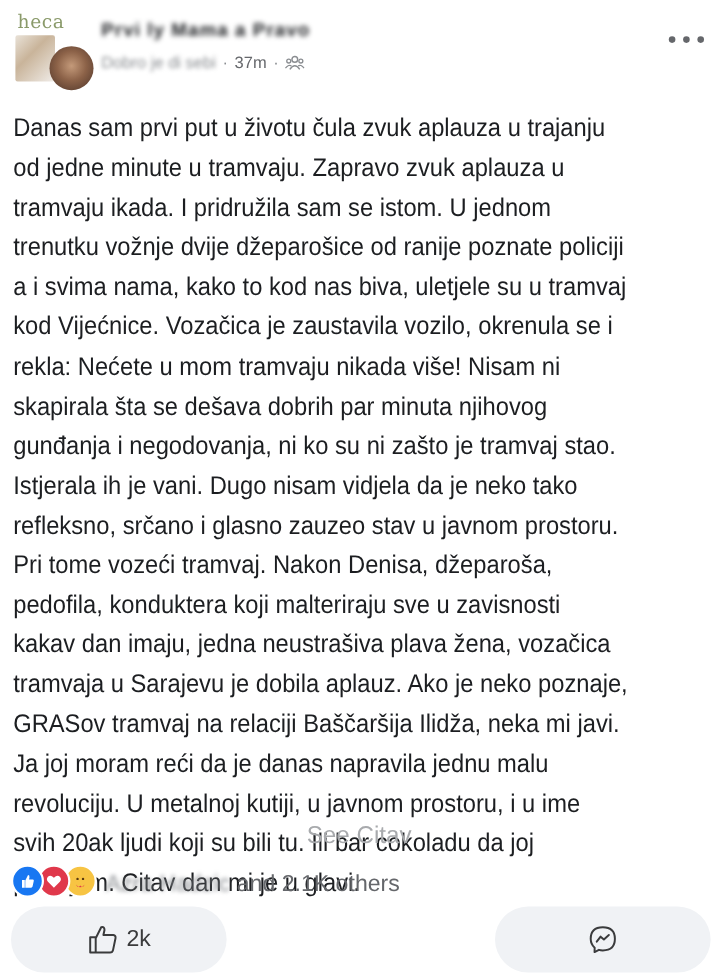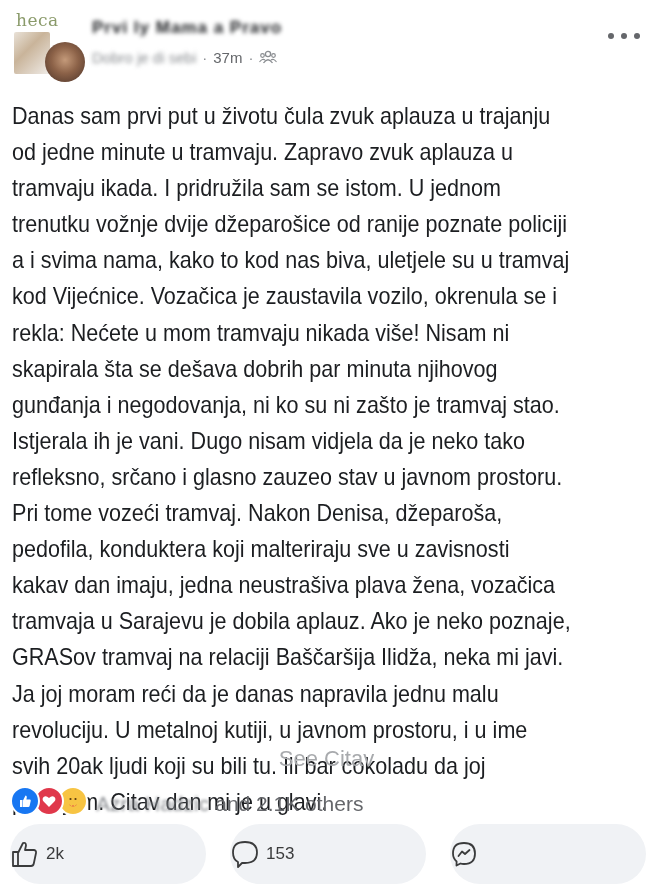--- a/index.html
+++ b/index.html
@@ -20,21 +20,21 @@
   .post-body .line { white-space:nowrap; display:block; }
   .see-less { position:absolute; left:0; top:746px; width:653px; text-align:center; font-size:22px; color:#a8aaad; cursor:pointer; }
   .reactions { position:absolute; left:10px; top:786px; height:30px; display:flex; align-items:flex-end; }
   .react-icon { width:26px; height:26px; border-radius:50%; border:2px solid #fff; margin-right:-6px; position:relative; display:flex; align-items:center; justify-content:center; }
   .react-like { background:#1877f2; z-index:3; }
   .react-love { background:#e0384b; z-index:2; }
   .react-care { background:#f7c443; z-index:1; }
   .reactors-names { margin-left:14px; font-size:21px; filter:blur(1.8px); color:#8a8d91; }
   .reactors-rest { margin-left:6px; font-size:21px; color:#65676b; }
   .action-bar { position:absolute; left:10px; top:824px; width:636px; height:62px; display:flex; justify-content:space-between; }
-  .action-btn { width:196px; height:60px; background:#f0f2f5; border-radius:30px; display:flex; align-items:center; gap:6px; font-size:17px; color:#3a3b3c; cursor:pointer; }
+  .action-btn { width:196px; height:60px; background:#f0f2f5; border-radius:30px; display:flex; align-items:center; justify-content:center; gap:6px; font-size:21px; color:#3a3b3c; cursor:pointer; }
   .action-btn svg { display:block; }
 </style>
 </head>
 <body>
 
 <div class="header">
   <div class="page-logo">
     <span class="logo-text">heca</span>
     <div class="thumb"></div>
   </div>
@@ -111,24 +111,18 @@
 </div>
 
 <div class="action-bar">
   <div class="action-btn">
     <svg width="30" height="28" viewBox="0 0 30 28">
         <path d="M3 12h5v14H3z M8 13 L13 3 Q16 2 16 5.5 L15 10 H24 Q26.5 10.5 26 13 L23.8 23.5 Q23.3 26 21 26 H8" fill="none" stroke="#3a3b3c" stroke-width="1.8" stroke-linejoin="round"></path>
       </svg>
     <span>2k</span>
   </div>
   <div class="action-btn">
-    <svg width="30" height="30" viewBox="0 0 30 30">
-        <path d="M15 3 Q27 3 27 13.5 Q27 24 15 24 L12 24 L8 28 L8 23 Q3 20.5 3 13.5 Q3 3 15 3z" fill="none" stroke="#3a3b3c" stroke-width="1.8" stroke-linejoin="round"></path>
-      </svg>
-    <span>153</span>
-  </div>
-  <div class="action-btn">
     <svg width="28" height="28" viewBox="0 0 28 28">
         <path d="M14 3 Q25 3 25 13.5 Q25 24 14 24 Q11.8 24 10.5 23.5 L6.5 25.5 L6.6 21.5 Q3 18.5 3 13.5 Q3 3 14 3z" fill="none" stroke="#3a3b3c" stroke-width="1.8" stroke-linejoin="round"></path>
         <path d="M8.5 16 L12 11.5 L15 14 L19.5 10" fill="none" stroke="#3a3b3c" stroke-width="1.8" stroke-linejoin="round" stroke-linecap="round"></path>
       </svg>
   </div>
 </div>
 
 </body></html>

